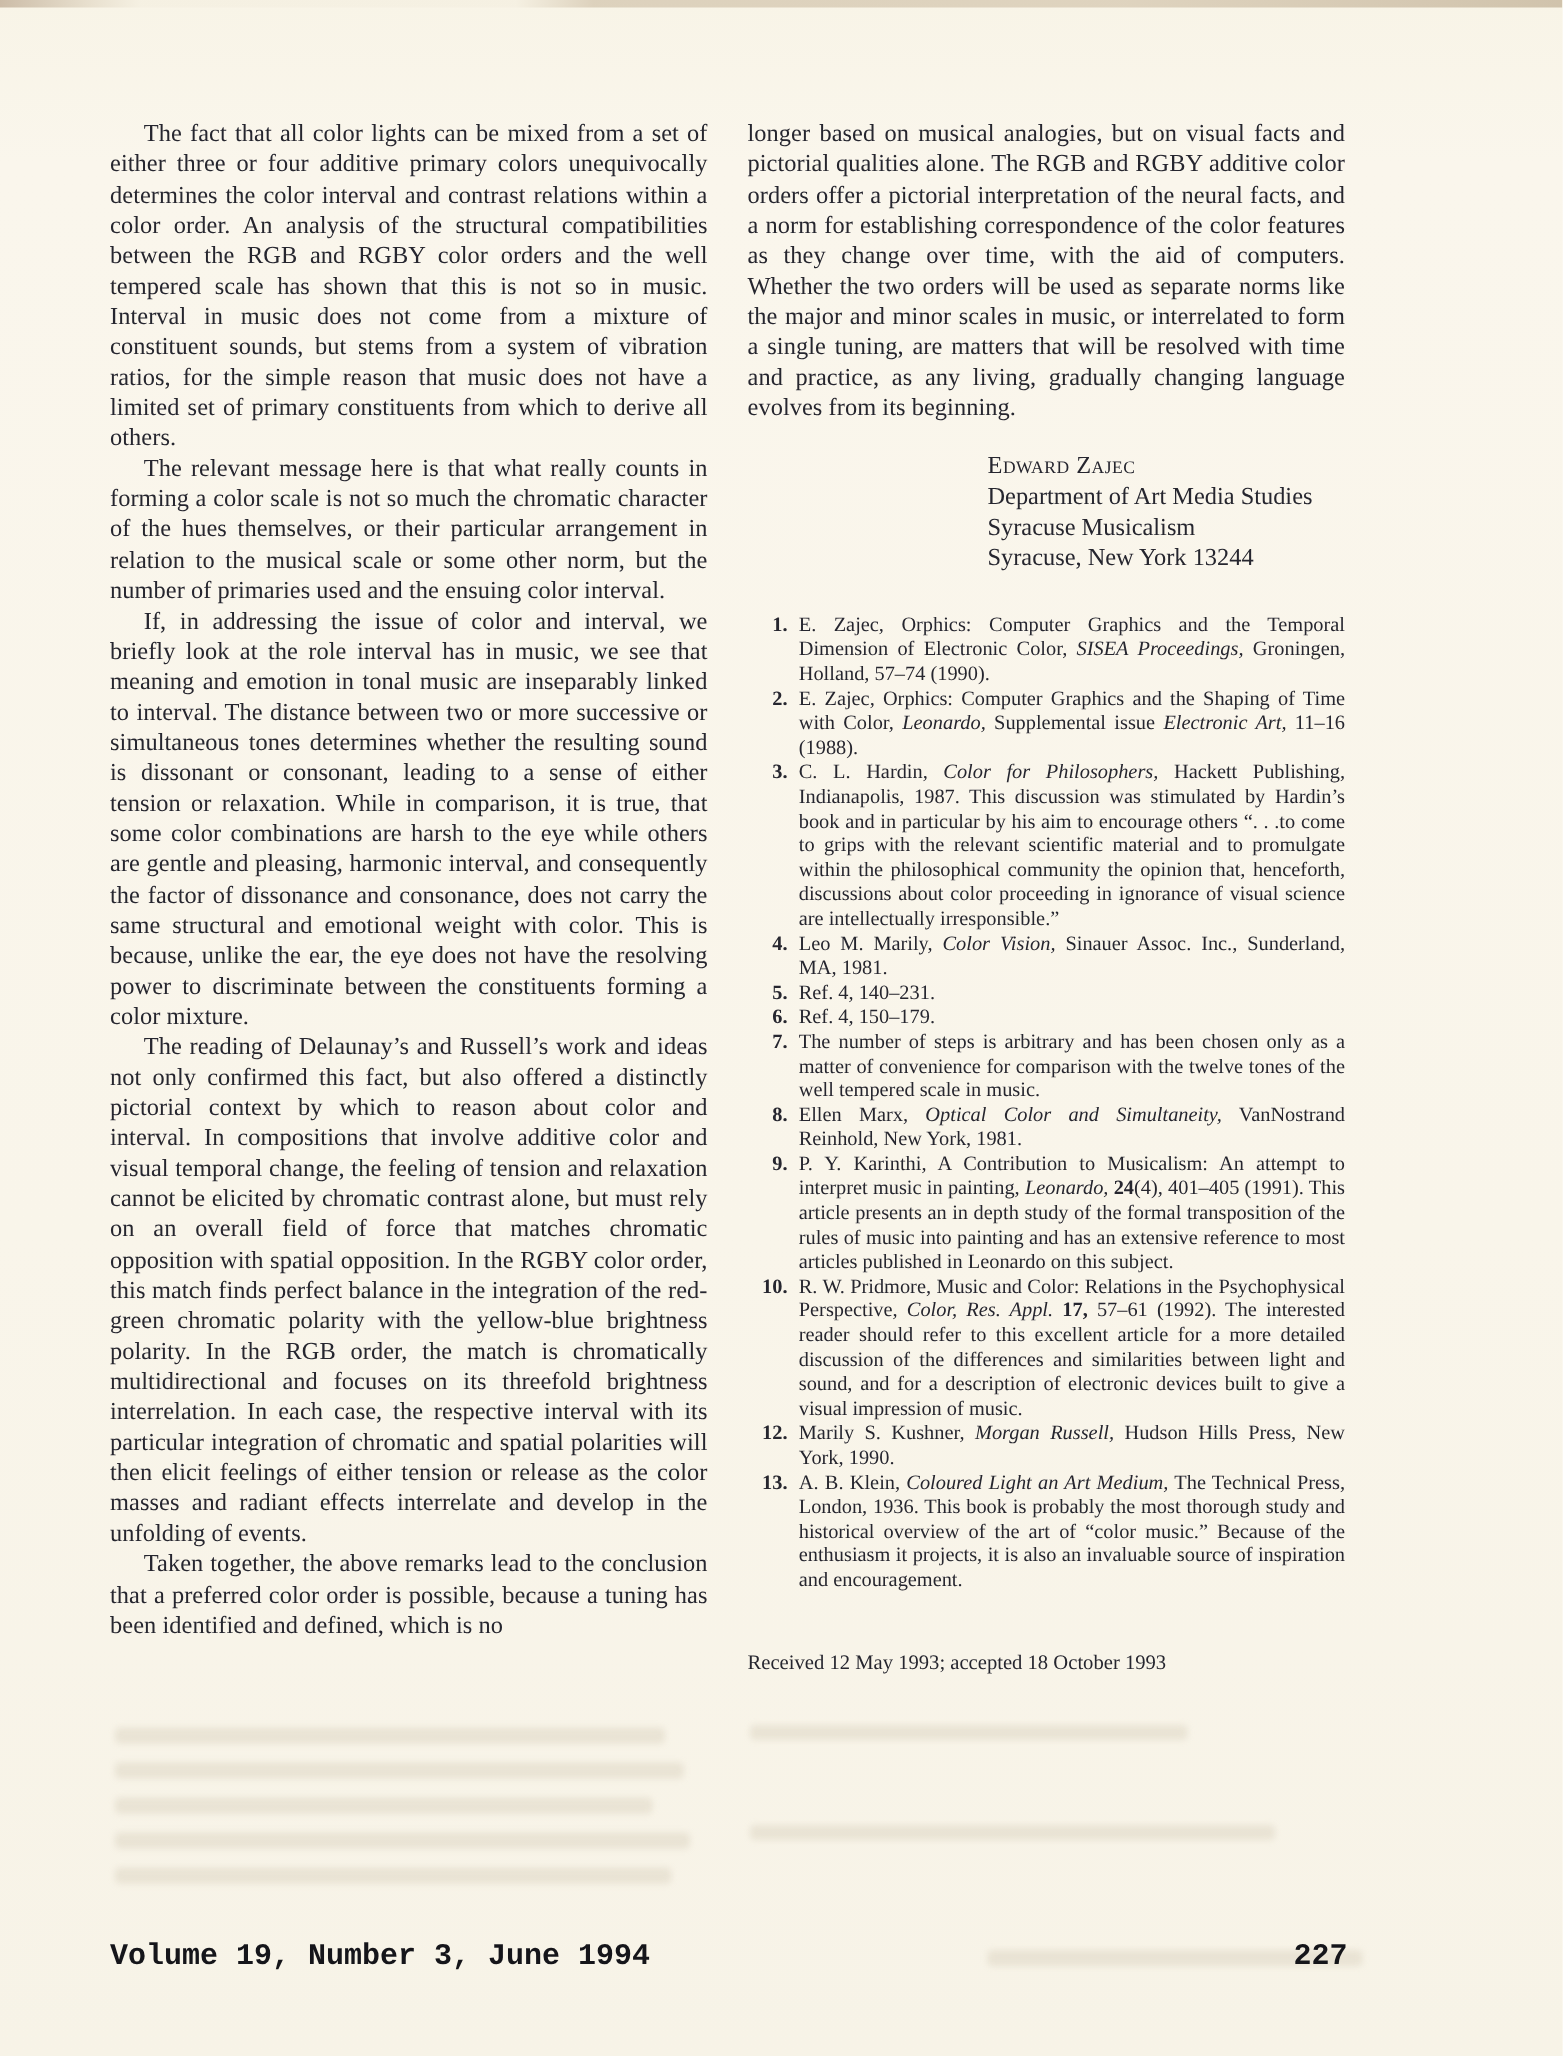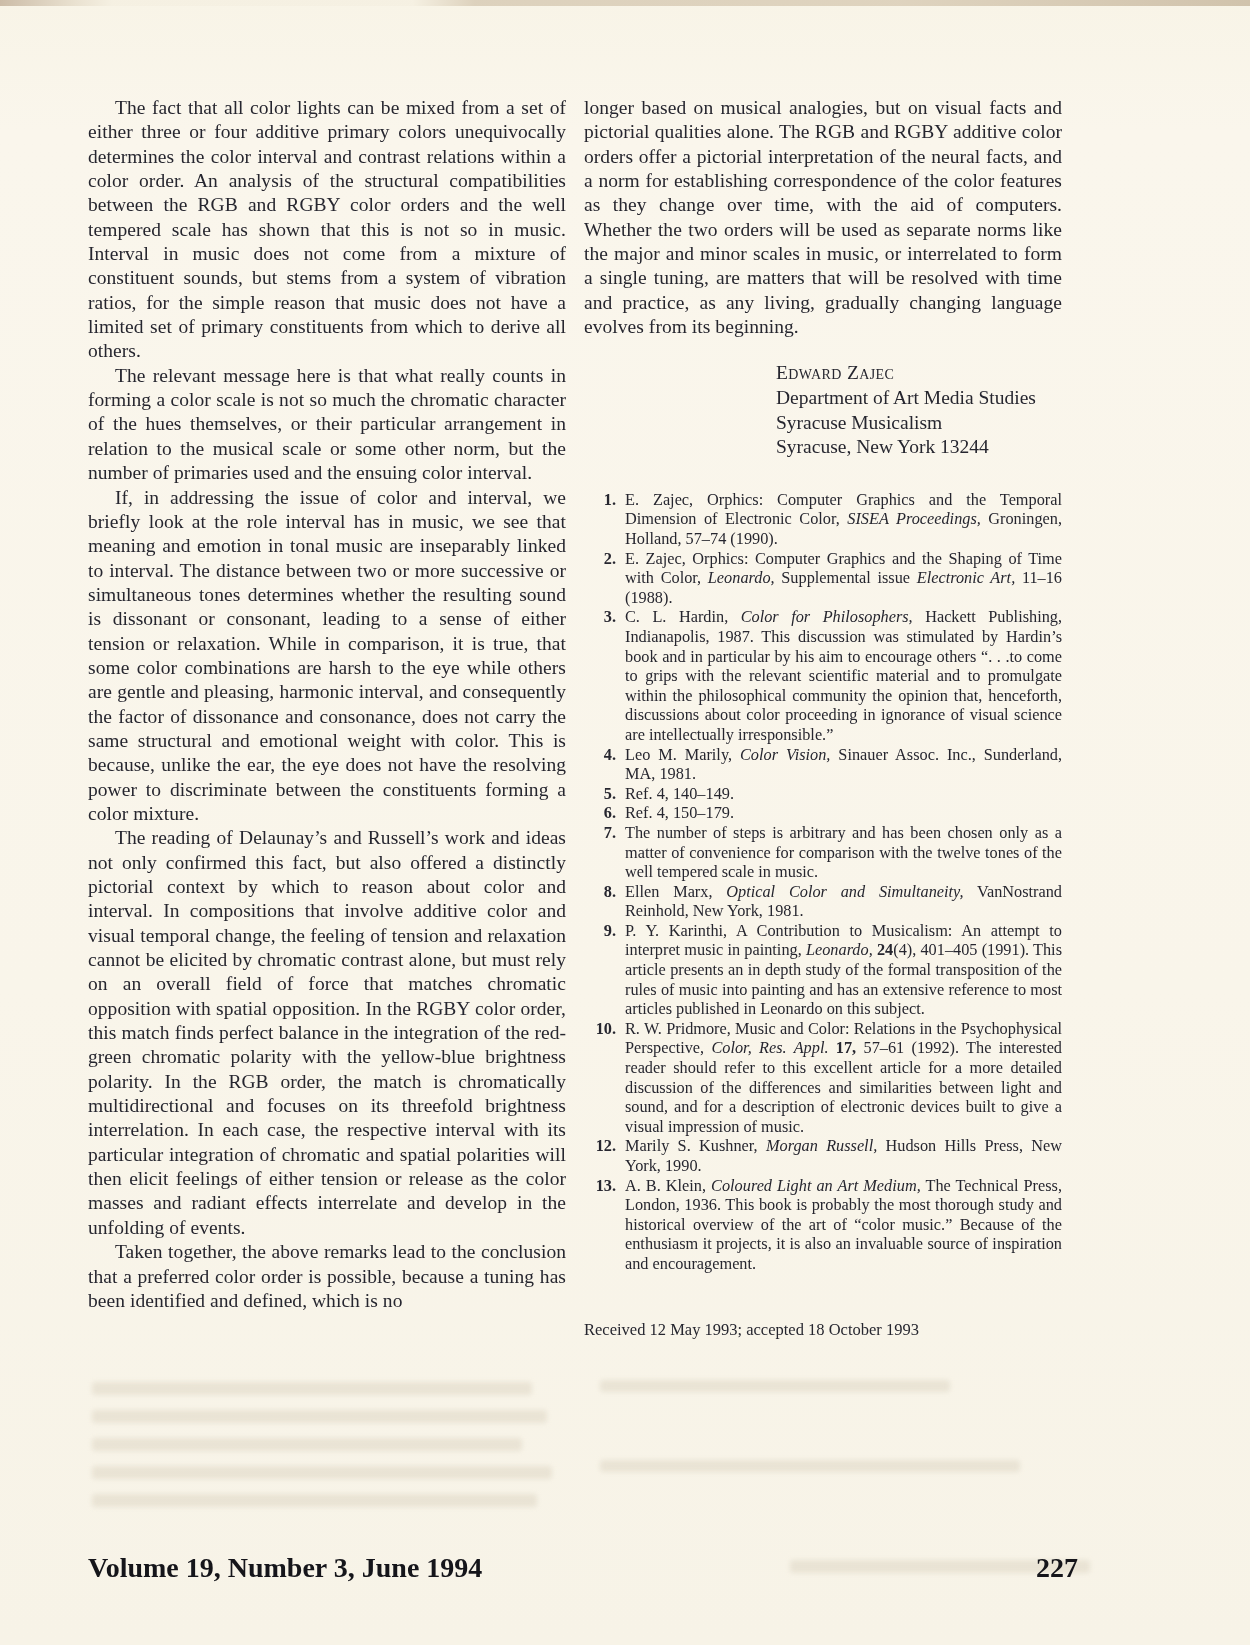--- a/index.html
+++ b/index.html
@@ -15,21 +15,21 @@
   .top-edge {
     position:absolute; top:0; left:0; width:100%; height:6px;
     background:linear-gradient(90deg,
       rgba(150,120,90,0.45) 0%, rgba(190,170,140,0.25) 6%,
       rgba(230,220,200,0.15) 9%, rgba(230,220,200,0.15) 33%,
       rgba(170,145,110,0.35) 38%, rgba(175,150,115,0.35) 72%,
       rgba(160,135,100,0.45) 100%);
   }
   .columns {
     position:absolute; top:96px; left:88px;
-    width:988px; display:flex; gap:18px;
+    width:988px; display:flex; gap:32px;
   }
   .col { width:478px; }
   .body-para {
     margin:0;
     font-size:19.5px; line-height:24.35px;
     text-align:justify; text-indent:27px;
     letter-spacing:0.05px;
   }
   .no-indent { text-indent:0; }
   .author {
@@ -40,22 +40,22 @@
   .refs { margin-top:30px; list-style:none; padding:0; }
   .ref-item { display:flex; margin:0; font-size:16.3px; line-height:19.6px; }
   .ref-num { flex:0 0 32px; text-align:right; padding-right:9px; font-weight:700; }
   .ref-text { flex:1; text-align:justify; }
   .it { font-style:italic; }
   .bd { font-weight:700; }
   .received { margin-top:46px; font-size:16.5px; line-height:20px; }
   .footer {
     position:absolute; top:1552px; left:88px; width:990px;
     display:flex; justify-content:space-between; align-items:baseline;
-    font-family:Liberation Serif, serif;
-    font-weight:700; font-size:28px; color:#15151a;
+    font-family:Liberation Mono, monospace;
+    font-weight:700; font-size:24px; color:#15151a;
   }
   
   .ghost {
     position:absolute; border-radius:4px;
     background:rgba(186,174,146,0.22);
     filter:blur(2.5px);
   }
 </style>
 </head>
 <body>
@@ -96,21 +96,21 @@
           <li class="ref-item">
             <span class="ref-num">3.</span>
             <span class="ref-text"><span>C. L. Hardin, </span><span class="it">Color for Philosophers,</span><span> Hackett Publishing, Indianapolis, 1987. This discussion was stimulated by Hardin’s book and in particular by his aim to encourage others “. . .to come to grips with the relevant scientific material and to promulgate within the philosophical community the opinion that, henceforth, discussions about color proceeding in ignorance of visual science are intellectually irresponsible.”</span></span>
           </li>
           <li class="ref-item">
             <span class="ref-num">4.</span>
             <span class="ref-text"><span>Leo M. Marily, </span><span class="it">Color Vision,</span><span> Sinauer Assoc. Inc., Sunderland, MA, 1981.</span></span>
           </li>
           <li class="ref-item">
             <span class="ref-num">5.</span>
-            <span class="ref-text"><span>Ref. 4, 140–149.</span></span>
+            <span class="ref-text"><span>Ref. 4, 140–231.</span></span>
           </li>
           <li class="ref-item">
             <span class="ref-num">6.</span>
             <span class="ref-text"><span>Ref. 4, 150–179.</span></span>
           </li>
           <li class="ref-item">
             <span class="ref-num">7.</span>
             <span class="ref-text"><span>The number of steps is arbitrary and has been chosen only as a matter of convenience for comparison with the twelve tones of the well tempered scale in music.</span></span>
           </li>
           <li class="ref-item">

